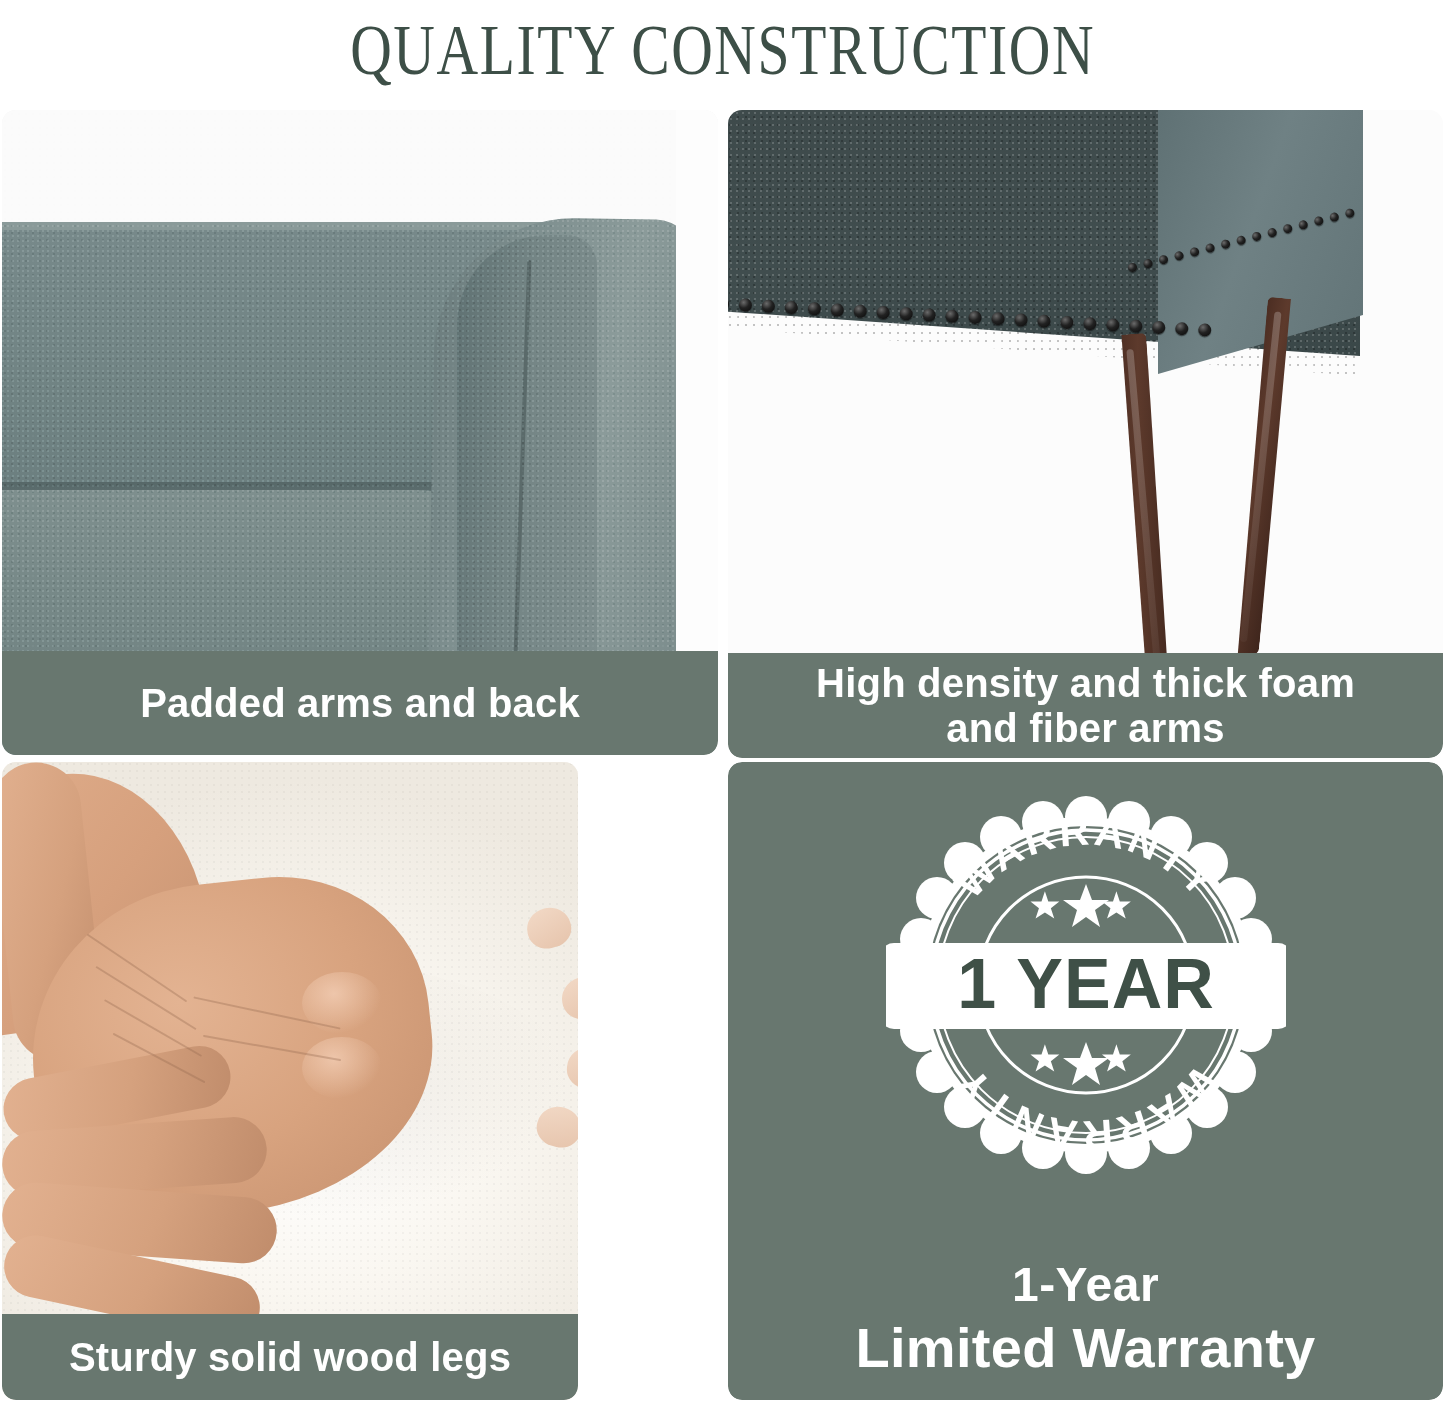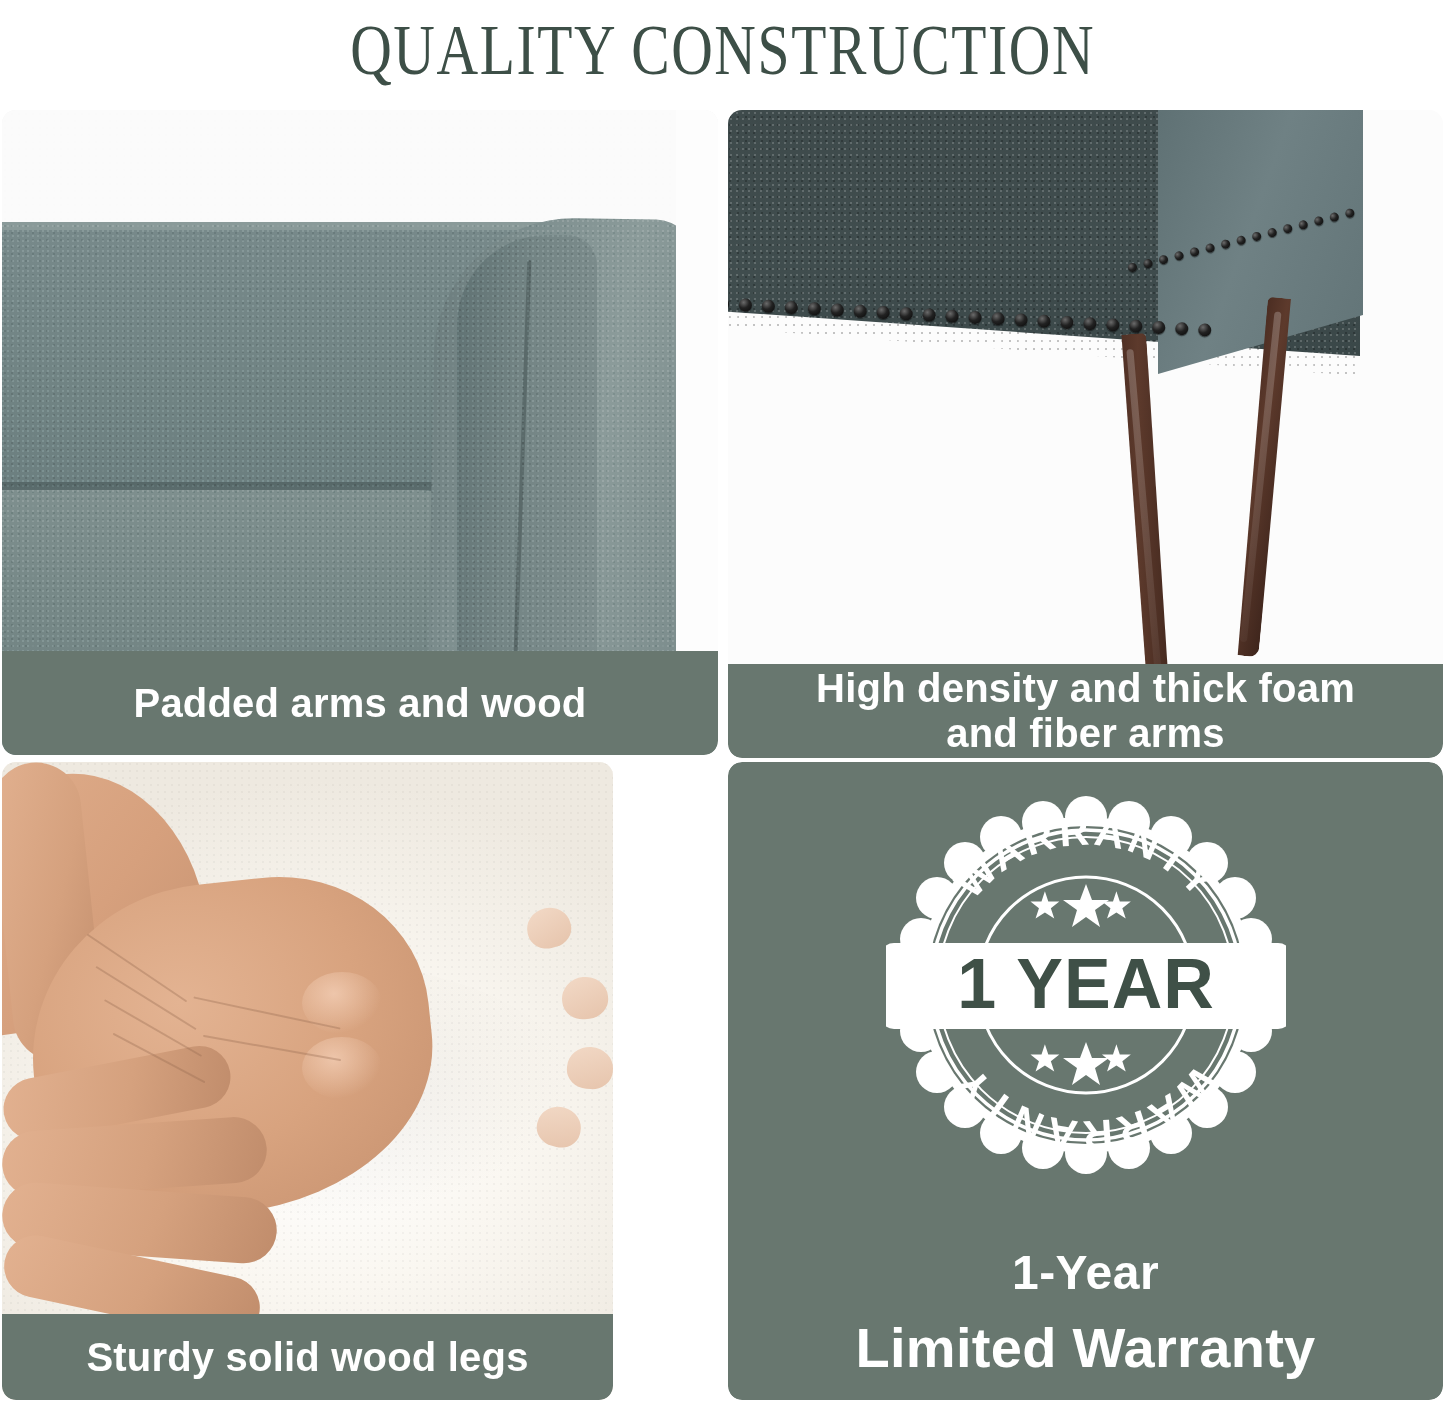--- a/index.html
+++ b/index.html
@@ -34,21 +34,21 @@
     position:absolute;left:0;top:110px;width:1445px;height:1292px;
   }
   .panel{
     position:absolute;
     overflow:hidden;
     border-radius:14px;
     background:#ffffff;
   }
   .p-tl{left:2px;  top:0px;   width:716px; height:645px;}
   .p-tr{left:728px;top:0px;   width:715px; height:648px;}
-  .p-bl{left:2px;  top:652px; width:576px; height:638px;padding-left:35px;}
+  .p-bl{left:2px;  top:652px; width:576px; height:638px;}
   .p-br{left:728px;top:652px; width:715px; height:638px;}
 
   .photo{
     position:absolute;left:0;top:0;right:0;bottom:0;
     overflow:hidden;
   }
 
   
   .caption{
     position:absolute;left:0;right:0;bottom:0;
@@ -57,21 +57,21 @@
     display:flex;align-items:center;justify-content:center;
     text-align:center;
     border-radius:0 0 14px 14px;
     font-weight:bold;
     letter-spacing:.2px;
     line-height:1.12;
     padding:0 18px;
     box-sizing:border-box;
   }
   .cap-tl{height:104px;font-size:40px;}
-  .cap-tr{height:94px;font-size:40px;}
+  .cap-tr{height:105px;font-size:40px;}
   .cap-bl{height:86px; font-size:40px;}
 
   
   .tl-bg{position:absolute;inset:0;background:#f4f4f4;}
   .tl-white{position:absolute;left:0;top:0;width:100%;height:125px;background:#fbfbfb;}
   .tl-right-white{position:absolute;right:0;top:0;width:42px;height:100%;background:#fdfdfd;}
   .tl-back{
     position:absolute;left:-10px;top:120px;width:640px;height:300px;
     background:linear-gradient(180deg,#77898a 0%,#708383 55%,#6a7d7e 100%);
   }
@@ -237,21 +237,21 @@
     position:absolute;inset:0;background:#68776f;border-radius:14px;
   }
   .badge-wrap{
     position:absolute;left:50%;top:34px;width:400px;height:378px;
     transform:translateX(-50%);
   }
   .warranty-lines{
     position:absolute;left:0;right:0;bottom:22px;text-align:center;color:#ffffff;
   }
   .w-line1{font-size:48px;font-weight:bold;line-height:1.0;letter-spacing:.5px;}
-  .w-line2{font-size:56px;font-weight:bold;line-height:1.05;margin-top:22px;letter-spacing:.3px;}
+  .w-line2{font-size:56px;font-weight:bold;line-height:1.05;margin-top:10px;letter-spacing:.3px;}
 </style>
 </head>
 <body>
 
 <div class="title-bar">
   <div class="title-text">QUALITY CONSTRUCTION</div>
 </div>
 
 <div class="grid">
 
@@ -262,21 +262,21 @@
       <div class="tl-backtop"></div>
       <div class="tl-back"></div>
       <div class="tl-seatshadow"></div>
       <div class="tl-seat"></div>
       <div class="tl-arm"></div>
       <div class="tl-arm-inner"></div>
       <div class="tl-seam"></div>
       <div class="tl-texture"></div>
       <div class="tl-right-white"></div>
     </div>
-    <div class="caption cap-tl">Padded arms and wood</div>
+    <div class="caption cap-tl">Padded arms and back</div>
   </div>
 
   <div class="panel p-tr">
     <div class="photo">
       <div class="tr-bg"></div>
       <div class="tr-body"></div>
       <div class="tr-tex"></div>
       <div class="tr-side"></div>
 
       <div class="leg leg-l">

